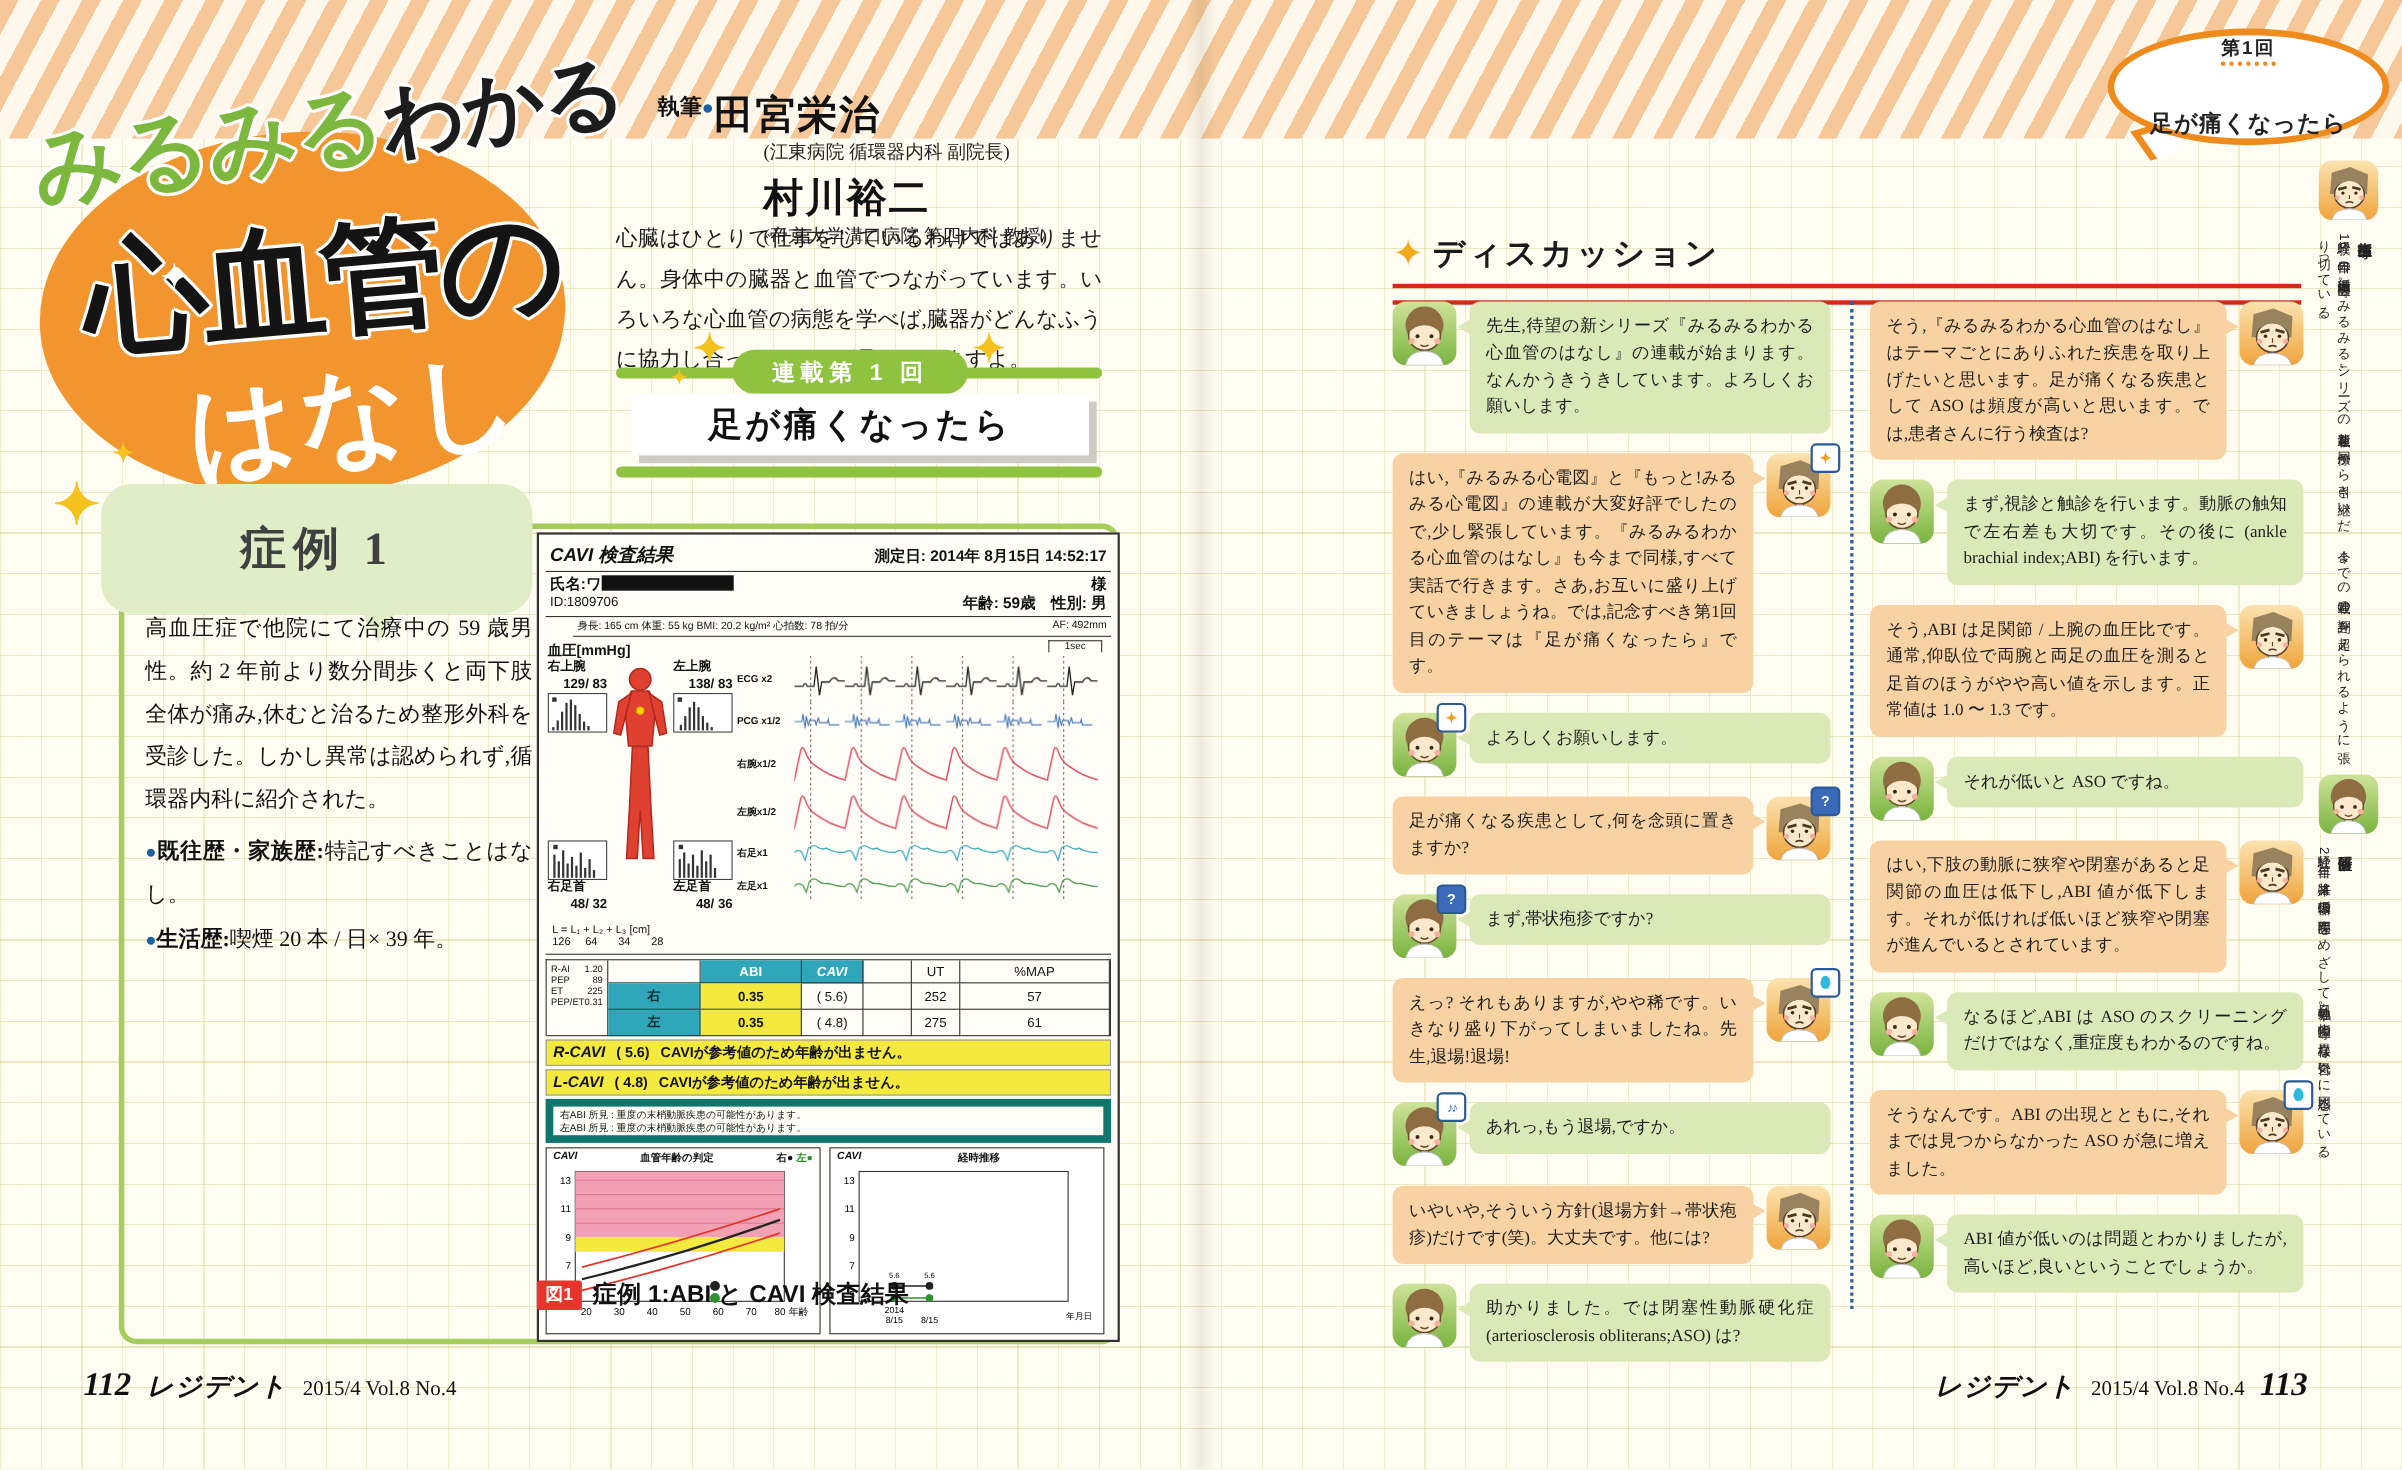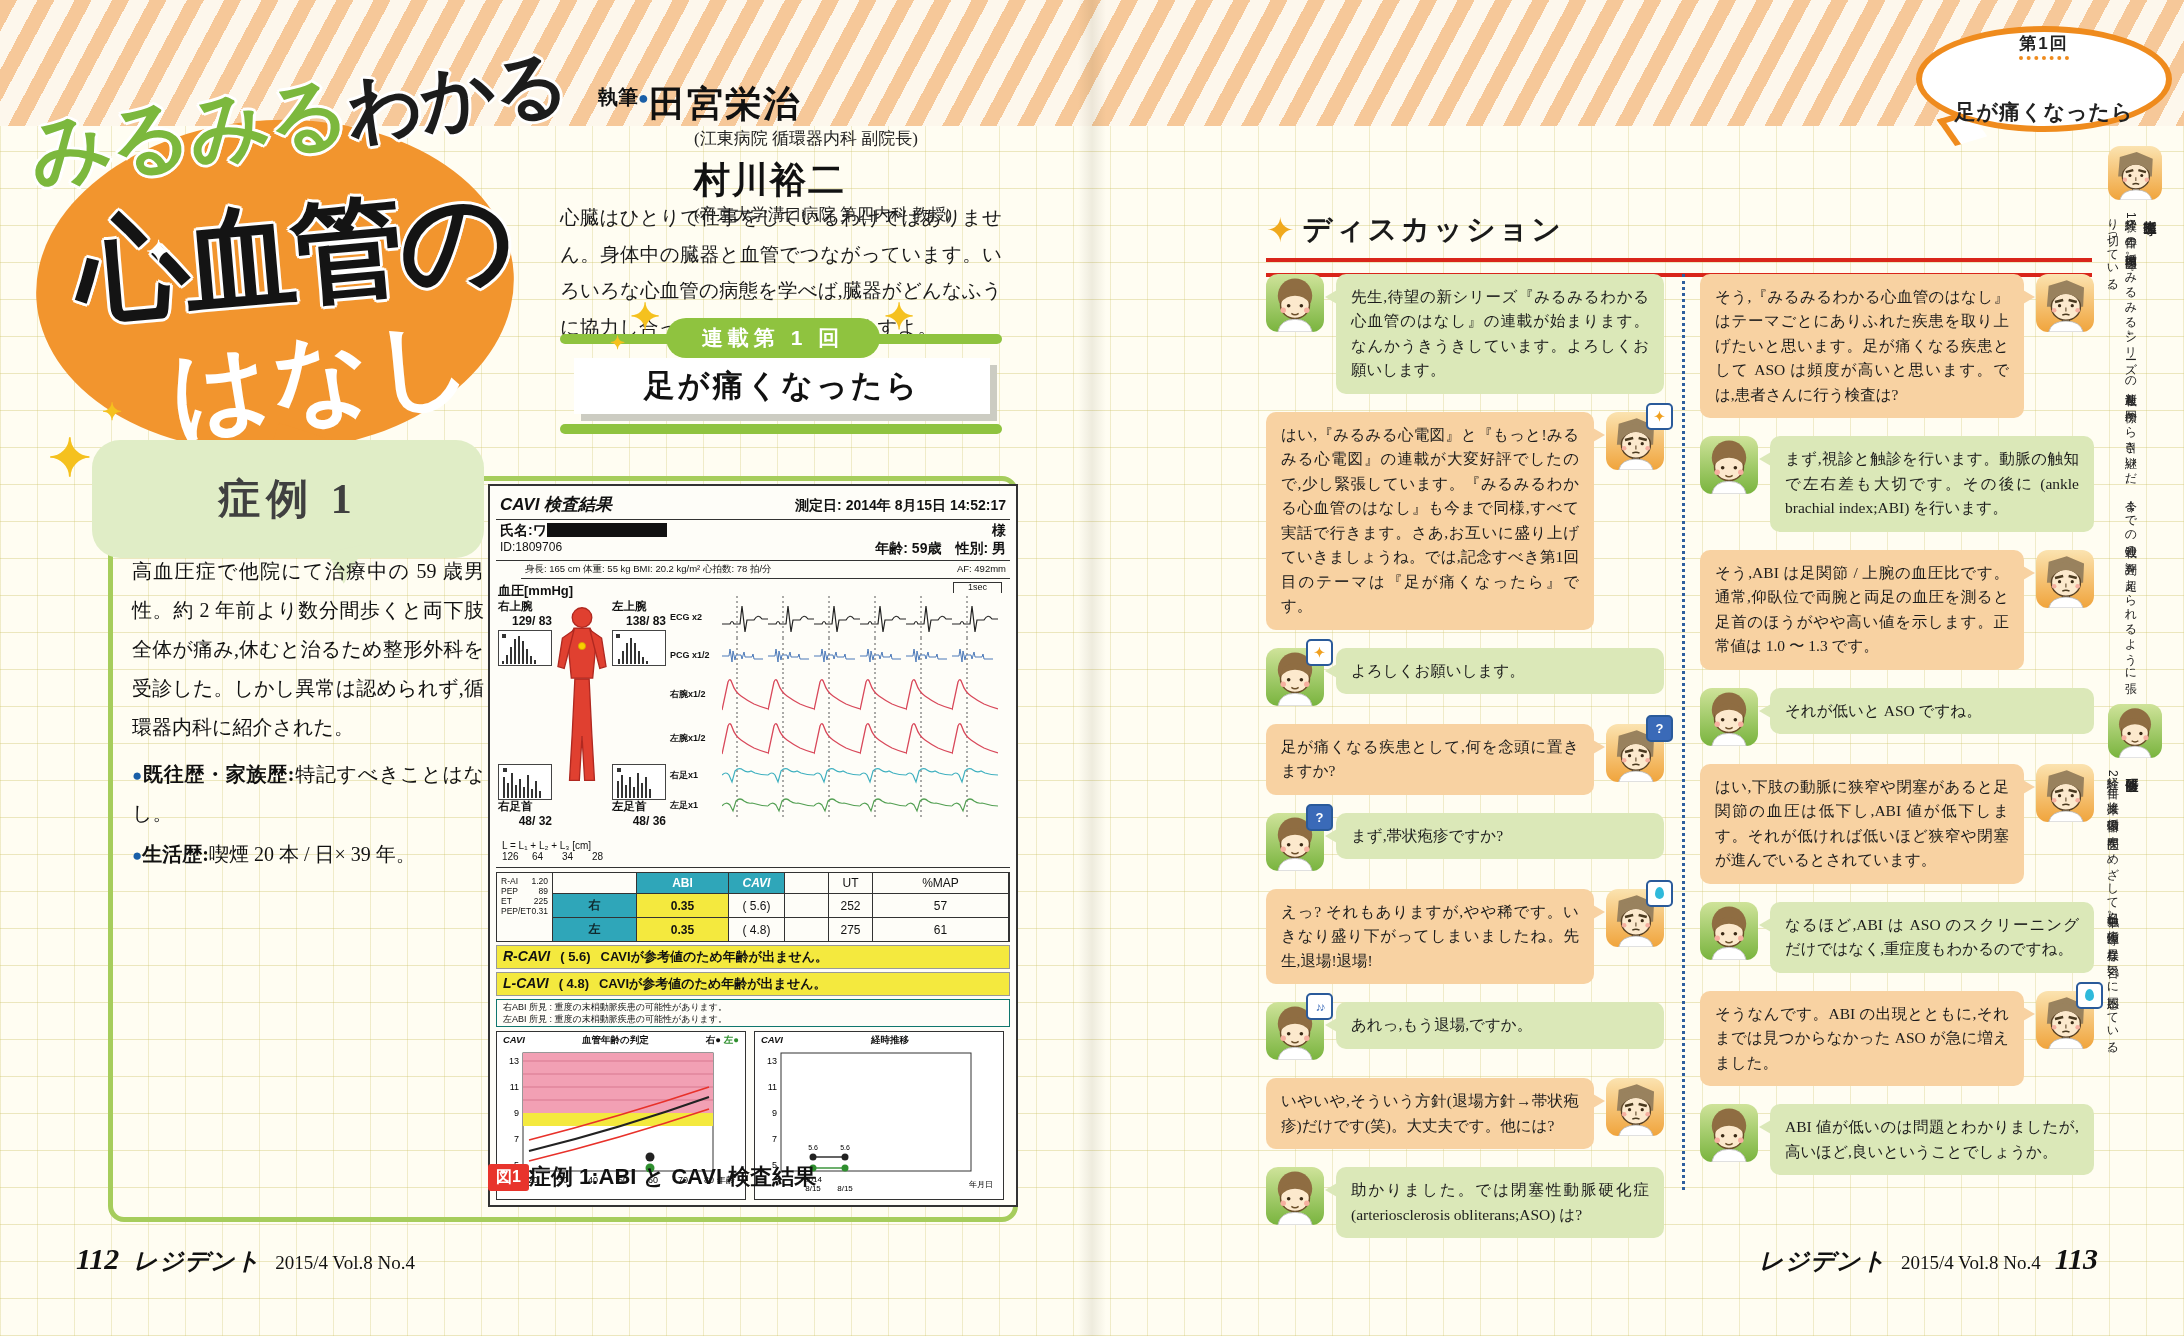--- a/index.html
+++ b/index.html
@@ -81,27 +81,27 @@
   .rep-table{display:grid;grid-template-columns:56px 84px 92px 56px 44px 44px 1fr;border:1.5px solid #333;border-bottom:none;margin-top:4px;font-size:12px;}
   .rep-table>div{border-right:1px solid #333;border-bottom:1px solid #333;padding:3px 4px;display:flex;align-items:center;justify-content:center;}
   .cell-teal{background:#2fa6b9;color:#fff;font-weight:bold;}
   .cell-site{background:#2fa6b9;color:#102a2e;font-weight:bold;}
   .cell-yellow{background:#f4e93e;font-weight:bold;}
   .cell-cavi{font-style:italic;font-weight:bold;}
   .cell-extra{flex-direction:column;align-items:stretch !important;font-size:8.5px;padding:2px 3px;justify-content:flex-start !important;}
   .cell-extra div{display:flex;justify-content:space-between;border:none;padding:0;}
   .banner{background:#f4e93e;border:1px solid #999;margin-top:3px;padding:2px 6px;font-weight:bold;font-size:13px;display:flex;gap:10px;align-items:baseline;}
   .banner .bl{font-style:italic;font-size:14px;}
-  .findings{border:1px solid #0f766e;margin-top:3px;padding:1px 6px;font-size:9px;line-height:1.35;}
+  .findings{border:7px solid #0f766e;margin-top:3px;padding:1px 6px;font-size:9px;line-height:1.35;}
   .charts{display:flex;gap:8px;margin-top:4px;}
   .chartbox{border:1.5px solid #333;width:244px;background:#fff;padding:2px;}
   .chart-head{display:flex;justify-content:space-between;font-size:9.5px;font-weight:bold;padding:0 4px;}
   .leg-r{color:#111;}
   .leg-l{color:#2f8f2f;}
-  .fig-caption{position:absolute;left:488px;top:1162px;display:flex;align-items:center;}
+  .fig-caption{position:absolute;left:488px;top:1162px;display:flex;align-items:center;gap:10px;}
   .fig-badge{background:#e8342c;color:#fff;font-weight:bold;font-size:16px;padding:3px 8px;border-radius:3px;}
   .fig-text{font-weight:bold;font-size:22px;color:#111;}
 
   
   .episode{position:absolute;left:1916px;top:26px;width:244px;height:94px;background:#fff;border:6px solid #ef8b1d;border-radius:50%;display:flex;flex-direction:column;align-items:center;justify-content:space-between;z-index:3;}
   .episode .l1{font-weight:bold;font-size:17px;letter-spacing:2px;border-bottom:4px dotted #ef8b1d;padding-bottom:1px;}
   .episode .l2{font-weight:bold;font-size:21px;margin-top:3px;letter-spacing:1px;}
   .episode-tail{position:absolute;left:1946px;top:112px;width:26px;height:26px;background:#fff;border-left:6px solid #ef8b1d;border-bottom:6px solid #ef8b1d;transform:rotate(55deg) skewX(-18deg);z-index:2;}
   .disc-head{position:absolute;left:1266px;top:210px;display:flex;align-items:center;gap:8px;}
   .disc-head .sp{font-size:34px;color:#f0a91c;}

